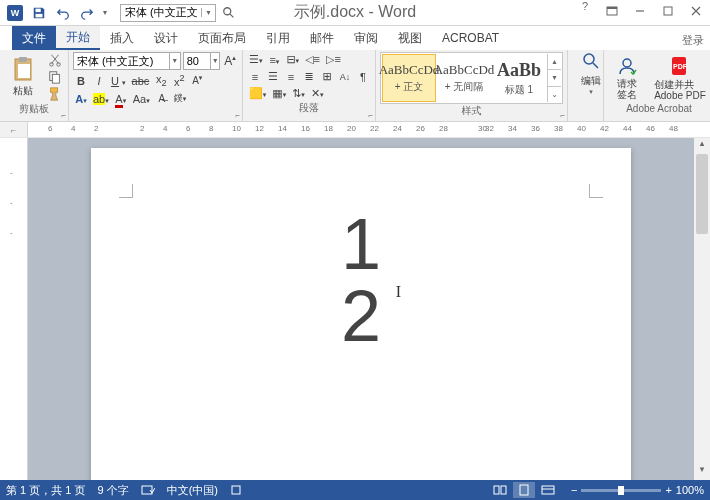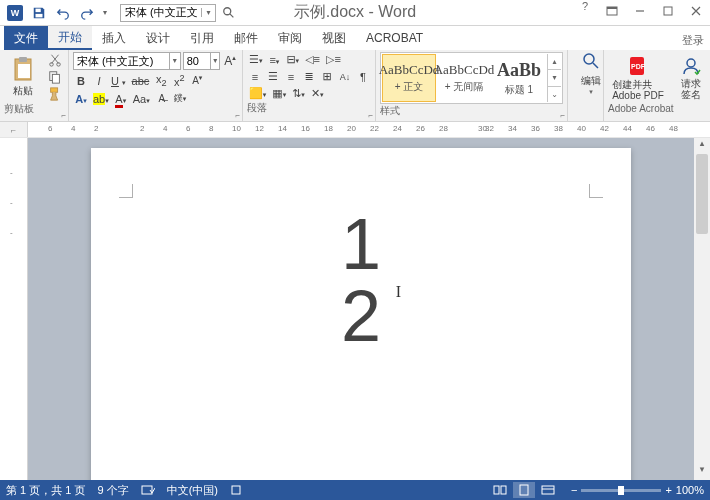--- a/index.html
+++ b/index.html
@@ -12,30 +12,30 @@
 .word-icon { width: 16px; height: 16px; background: #2b579a; color: #fff; font-size: 9px; font-weight: bold; display: flex; align-items: center; justify-content: center; border-radius: 2px; }
 .font-selector { margin-left: 8px; display: flex; align-items: center; border: 1px solid #ababab; height: 18px; font-size: 11px; }
 .font-selector input { border: none; width: 80px; padding: 0 4px; font-size: 11px; outline: none; }
 .font-selector .dd { width: 14px; text-align: center; border-left: 1px solid #ababab; cursor: pointer; font-size: 8px; color: #666; }
 .title-center { position: absolute; left: 50%; transform: translateX(-50%); color: #666; font-size: 16px; }
 .win-controls { position: absolute; right: 0; top: 0; display: flex; }
 .win-btn { width: 28px; height: 22px; display: flex; align-items: center; justify-content: center; cursor: pointer; font-size: 11px; color: #666; }
 .help-icon { width: 26px; text-align: center; color: #666; cursor: pointer; }
 
 
-.ribbon-tabs { height: 24px; background: #fff; display: flex; align-items: stretch; padding-left: 4px; position: relative; }
+.ribbon-tabs { height: 24px; background: #fff; display: flex; align-items: stretch; padding-left: 12px; position: relative; }
 .ribbon-tab { padding: 0 10px; display: flex; align-items: center; font-size: 12px; cursor: pointer; color: #444; }
 .ribbon-tab.file { background: #2b579a; color: #fff; }
 .ribbon-tab.active { color: #2b579a; border-bottom: 2px solid #2b579a; background: #f1f1f1; }
 .login-link { position: absolute; right: 6px; bottom: 2px; font-size: 11px; color: #666; cursor: pointer; }
 
 
 .ribbon { height: 72px; background: #f1f1f1; border-bottom: 1px solid #d4d4d4; display: flex; align-items: stretch; }
 .group { border-right: 1px solid #d4d4d4; padding: 2px 4px 1px 4px; display: flex; flex-direction: column; position: relative; }
-.group-label { font-size: 10px; color: #666; margin-top: auto; padding-bottom: 6px; }
+.group-label { font-size: 10px; color: #666; text-align: center; margin-top: auto; padding-bottom: 6px; }
 .group-body { display: flex; gap: 4px; flex: 1; }
 .group-launcher { position: absolute; right: 2px; bottom: 1px; font-size: 8px; color: #888; cursor: pointer; }
 
 .big-btn { display: flex; flex-direction: column; align-items: center; justify-content: center; width: 38px; cursor: pointer; }
 .big-btn .icon { font-size: 20px; }
 .big-btn .lbl { font-size: 10px; margin-top: 2px; }
 
 .col { display: flex; flex-direction: column; gap: 1px; }
 .row { display: flex; align-items: center; gap: 2px; }
 .sm-btn { padding: 1px 2px; cursor: pointer; min-width: 16px; text-align: center; font-size: 11px; }
@@ -148,20 +148,21 @@
         </svg>
     </div>
   </div>
 </div>
 
 <div class="ribbon-tabs">
   <div class="ribbon-tab file">文件</div>
   <div class="ribbon-tab active">开始</div>
   <div class="ribbon-tab">插入</div>
   <div class="ribbon-tab">设计</div>
+  <div class="ribbon-tab">页面布局</div>
   <div class="ribbon-tab">引用</div>
   <div class="ribbon-tab">邮件</div>
   <div class="ribbon-tab">审阅</div>
   <div class="ribbon-tab">视图</div>
   <div class="ribbon-tab">ACROBAT</div>
   <div class="login-link">登录</div>
 </div>
 
 <div class="ribbon">
 
@@ -298,36 +299,36 @@
           <circle cx="7" cy="7" r="5" fill="none" stroke="#2b579a" stroke-width="1.5"></circle>
           <path stroke="#2b579a" stroke-width="1.5" d="M11 11l5 5"></path>
         </svg>
       <div class="lbl">编辑</div>
       <div style="font-size:7px;color:#666">▾</div>
     </div>
   </div>
 
   <div class="group" style="width:112px">
     <div class="group-body">
-      <div class="big-btn" style="width:60px">
-        <svg width="22" height="22" viewBox="0 0 22 22">
-            <rect x="3" y="2" width="14" height="18" fill="#ec1c24" rx="2"></rect>
-            <text x="11" y="14" font-size="7" fill="#fff" text-anchor="middle" font-weight="bold">PDF</text>
-          </svg>
-        <div class="lbl" style="white-space:pre-line;line-height:1.1">创建并共
-Adobe PDF</div>
-      </div>
       <div class="big-btn" style="width:38px">
         <svg width="20" height="20" viewBox="0 0 20 20">
             <circle cx="10" cy="7" r="4" fill="none" stroke="#2b579a" stroke-width="1.5"></circle>
             <path d="M3 18c0-4 3-6 7-6s7 2 7 6" fill="none" stroke="#2b579a" stroke-width="1.5"></path>
             <path d="M14 16l2 2 3-4" stroke="#3a3" stroke-width="1.5" fill="none"></path>
           </svg>
         <div class="lbl" style="white-space:pre-line;line-height:1.1">请求
 签名</div>
+      </div>
+      <div class="big-btn" style="width:60px">
+        <svg width="22" height="22" viewBox="0 0 22 22">
+            <rect x="3" y="2" width="14" height="18" fill="#ec1c24" rx="2"></rect>
+            <text x="11" y="14" font-size="7" fill="#fff" text-anchor="middle" font-weight="bold">PDF</text>
+          </svg>
+        <div class="lbl" style="white-space:pre-line;line-height:1.1">创建并共
+Adobe PDF</div>
       </div>
     </div>
     <div class="group-label">Adobe Acrobat</div>
   </div>
 </div>
 
 <div class="ruler-area">
   <div class="ruler-corner">⌐</div>
   <div class="ruler-h" id="ruler-h">
       <span class="tick" style="left: 20px;">6</span>

